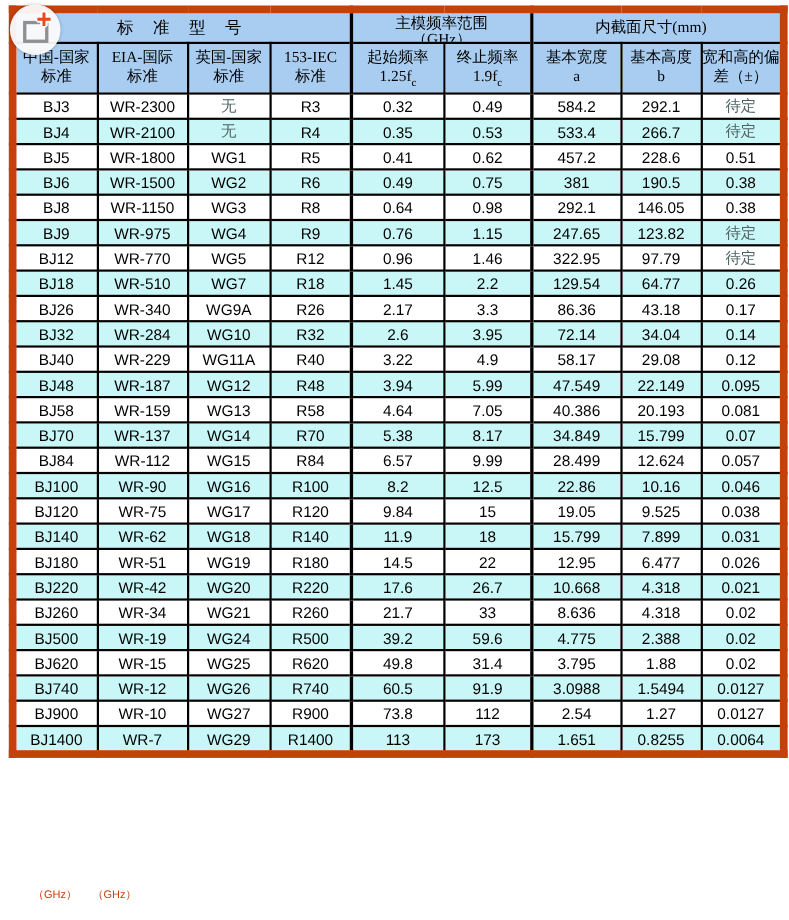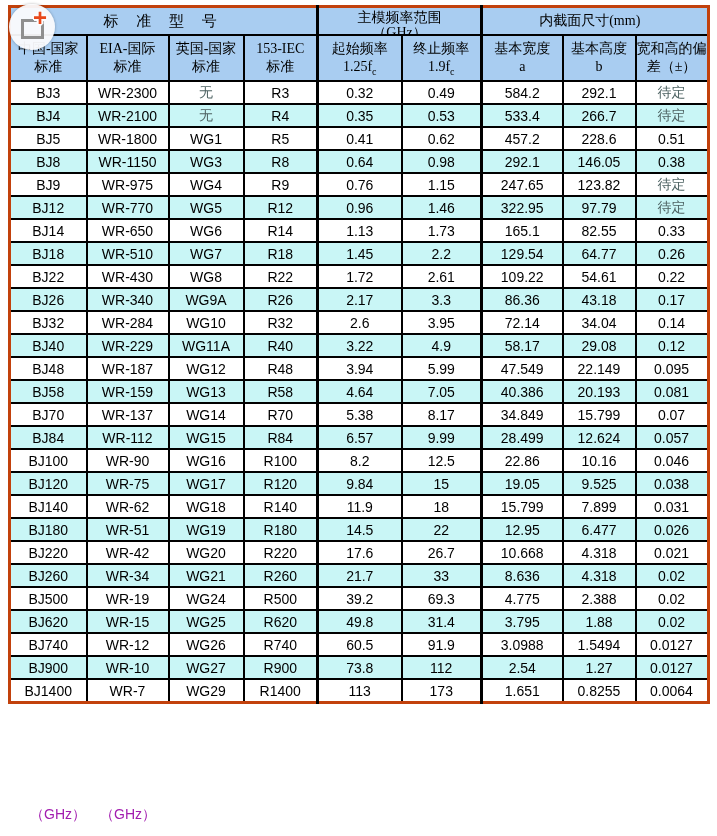--- a/index.html
+++ b/index.html
@@ -5,21 +5,21 @@
   html,body { margin:0; padding:0; }
   body {
     width:717px; height:836px; position:relative;
     background:#ffffff; overflow:hidden;
     font-family:"Liberation Sans", sans-serif;
     color:#000;
   }
   table.wg {
     position:absolute; left:8px; top:5px;
     border-collapse:collapse; table-layout:fixed;
-    border:3px solid #c2410c;
+    border:7px solid #c2410c;
     padding-left:28px;
   }
   .wg th, .wg td {
     border:2px solid #000;
     text-align:center; vertical-align:middle;
     padding:0; font-weight:normal;
     font-size:14px; overflow:hidden; white-space:nowrap;
   }
   .wg thead th { background:#a9cdf1; }
   .wg thead tr.grp th { height:22px; }
@@ -44,21 +44,21 @@
     position:absolute; left:12px; top:15px; width:17px; height:14px;
     border:3px solid #8f8f8f;
   }
   .cap-plus {
     position:absolute; left:24px; top:2px;
     font-size:24px; font-weight:bold; color:#e8481b; line-height:24px;
     text-shadow:-2px 0 0 #fbfbfd, 2px 0 0 #fbfbfd, 0 -2px 0 #fbfbfd, 0 2px 0 #fbfbfd,
                 -1px -1px 0 #fbfbfd, 1px 1px 0 #fbfbfd, -1px 1px 0 #fbfbfd, 1px -1px 0 #fbfbfd;
   }
   .footer-note {
-    position:absolute; left:30px; top:806px; font-size:14px; color:#a21caf;
+    position:absolute; left:30px; top:806px; font-size:10px; color:#c2410c;
   }
   .footer-note span { margin-right:14px; }
 </style>
 </head>
 <body>
 
 <div class="cap-circle">
   <div class="cap-square"></div>
   <div class="cap-plus">+</div>
 </div>
@@ -157,20 +157,31 @@
         <td>WR-1800</td>
         <td>WG1</td>
         <td>R5</td>
         <td class="gb">0.41</td>
         <td>0.62</td>
         <td class="gb">457.2</td>
         <td>228.6</td>
         <td>0.51</td>
       </tr>
       <tr>
+        <td>BJ6</td>
+        <td>WR-1500</td>
+        <td>WG2</td>
+        <td>R6</td>
+        <td class="gb">0.49</td>
+        <td>0.75</td>
+        <td class="gb">381</td>
+        <td>190.5</td>
+        <td>0.38</td>
+      </tr>
+      <tr>
         <td>BJ8</td>
         <td>WR-1150</td>
         <td>WG3</td>
         <td>R8</td>
         <td class="gb">0.64</td>
         <td>0.98</td>
         <td class="gb">292.1</td>
         <td>146.05</td>
         <td>0.38</td>
       </tr>
@@ -190,53 +201,31 @@
         <td>WR-770</td>
         <td>WG5</td>
         <td>R12</td>
         <td class="gb">0.96</td>
         <td>1.46</td>
         <td class="gb">322.95</td>
         <td>97.79</td>
         <td class="muted">待定</td>
       </tr>
       <tr>
-        <td>BJ14</td>
-        <td>WR-650</td>
-        <td>WG6</td>
-        <td>R14</td>
-        <td class="gb">1.13</td>
-        <td>1.73</td>
-        <td class="gb">165.1</td>
-        <td>82.55</td>
-        <td>0.33</td>
-      </tr>
-      <tr>
         <td>BJ18</td>
         <td>WR-510</td>
         <td>WG7</td>
         <td>R18</td>
         <td class="gb">1.45</td>
         <td>2.2</td>
         <td class="gb">129.54</td>
         <td>64.77</td>
         <td>0.26</td>
       </tr>
       <tr>
-        <td>BJ22</td>
-        <td>WR-430</td>
-        <td>WG8</td>
-        <td>R22</td>
-        <td class="gb">1.72</td>
-        <td>2.61</td>
-        <td class="gb">109.22</td>
-        <td>54.61</td>
-        <td>0.22</td>
-      </tr>
-      <tr>
         <td>BJ26</td>
         <td>WR-340</td>
         <td>WG9A</td>
         <td>R26</td>
         <td class="gb">2.17</td>
         <td>3.3</td>
         <td class="gb">86.36</td>
         <td>43.18</td>
         <td>0.17</td>
       </tr>
@@ -371,21 +360,21 @@
         <td class="gb">8.636</td>
         <td>4.318</td>
         <td>0.02</td>
       </tr>
       <tr>
         <td>BJ500</td>
         <td>WR-19</td>
         <td>WG24</td>
         <td>R500</td>
         <td class="gb">39.2</td>
-        <td>69.3</td>
+        <td>59.6</td>
         <td class="gb">4.775</td>
         <td>2.388</td>
         <td>0.02</td>
       </tr>
       <tr>
         <td>BJ620</td>
         <td>WR-15</td>
         <td>WG25</td>
         <td>R620</td>
         <td class="gb">49.8</td>

